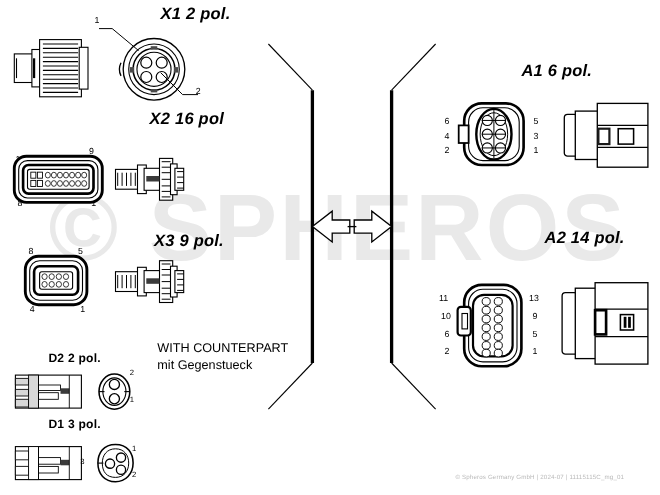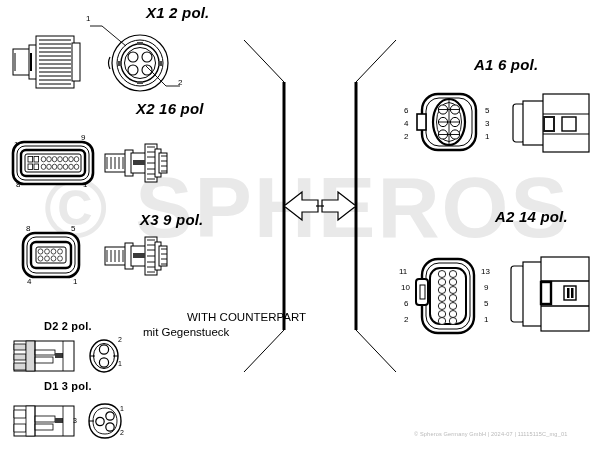--- a/index.html
+++ b/index.html
@@ -275,21 +275,21 @@
       <circle cx="24" cy="14" r="4.2" fill="#fff" stroke="#000" stroke-width="1.2"></circle>
       <circle cx="24" cy="25" r="4.2" fill="#fff" stroke="#000" stroke-width="1.2"></circle>
       <circle cx="14" cy="19.5" r="4.2" fill="#fff" stroke="#000" stroke-width="1.2"></circle>
       <line x1="3" y1="19" x2="8" y2="19" stroke="#000" stroke-width="1"></line>
     </svg>
   </div>
   <div class="abs pin-sm" style="left:73px;top:417px;">3</div>
   <div class="abs pin-sm" style="left:120px;top:405px;">1</div>
   <div class="abs pin-sm" style="left:120px;top:429px;">2</div>
 
-  <div class="abs note" style="left:143px;top:310px;margin-left:44px;">WITH COUNTERPART</div>
+  <div class="abs note" style="left:143px;top:310px;">WITH COUNTERPART</div>
   <div class="abs note" style="left:143px;top:325px;">mit Gegenstueck</div>
 
   <div class="abs" style="left:240px;top:20px;">
     <svg width="160" height="380" viewBox="0 0 160 380">
       <g stroke="#000" stroke-width="1" fill="none">
         <line x1="4" y1="20" x2="44" y2="62"></line>
         <line x1="156" y1="20" x2="116" y2="62"></line>
         <line x1="44" y1="310" x2="4" y2="352"></line>
         <line x1="116" y1="310" x2="156" y2="352"></line>
       </g>

